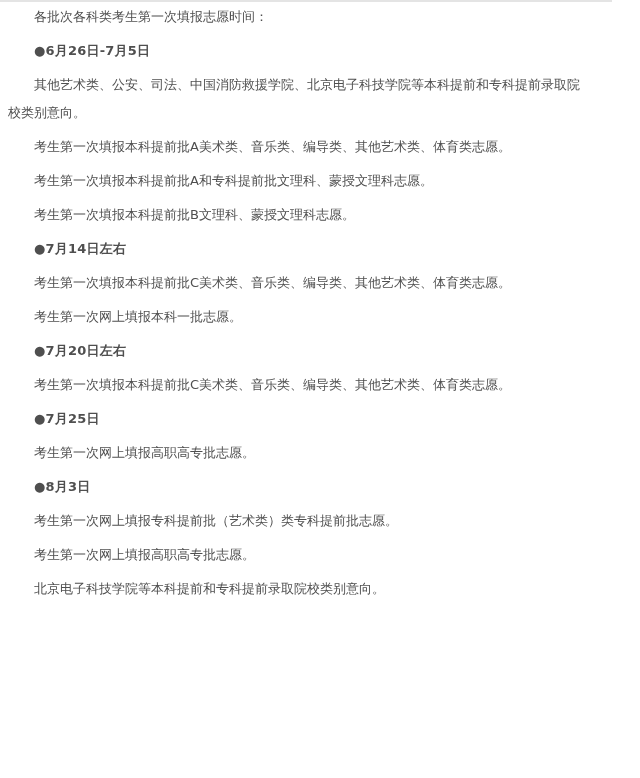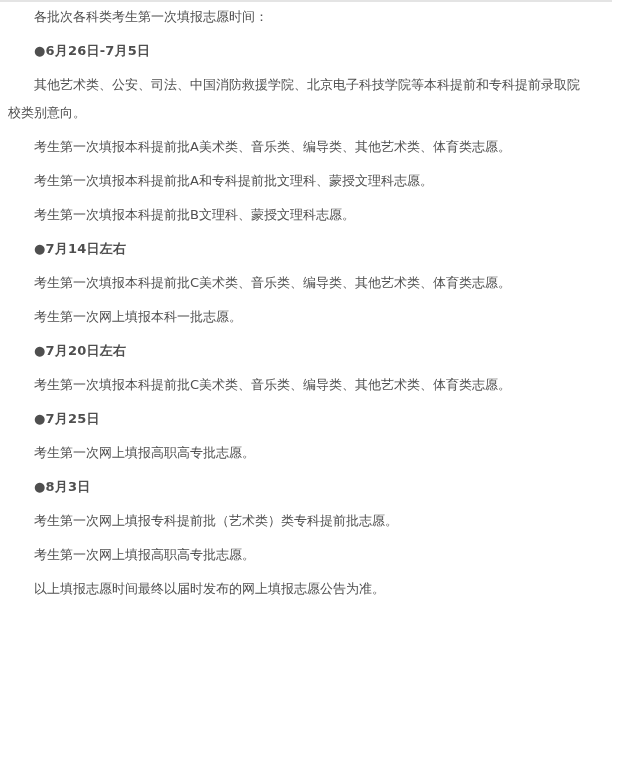--- a/index.html
+++ b/index.html
@@ -52,14 +52,14 @@
       <p class="para desc-line">考生第一次网上填报本科一批志愿。</p>
       <p class="para date-line">●7月20日左右</p>
       <p class="para desc-line">考生第一次填报本科提前批C美术类、音乐类、编导类、其他艺术类、体育类志愿。</p>
       <p class="para date-line">●7月25日</p>
       <p class="para desc-line">考生第一次网上填报高职高专批志愿。</p>
       <p class="para date-line">●8月3日</p>
       <p class="para desc-line">考生第一次网上填报专科提前批（艺术类）类专科提前批志愿。</p>
       <p class="para desc-line">考生第一次网上填报高职高专批志愿。</p>
     </div>
 
-  <p class="para note-line">以上填报志愿时间最终以届时发布的网上填报志愿公告为准。</p>
+  <p class="para note-line">北京电子科技学院等本科提前和专科提前录取院校类别意向。</p>
 </main>
 
 </body></html>

